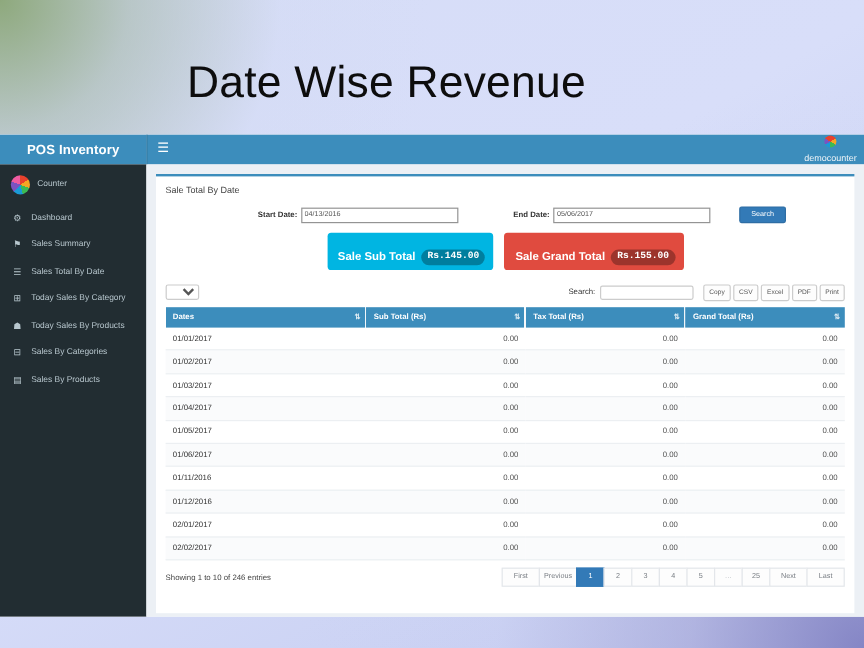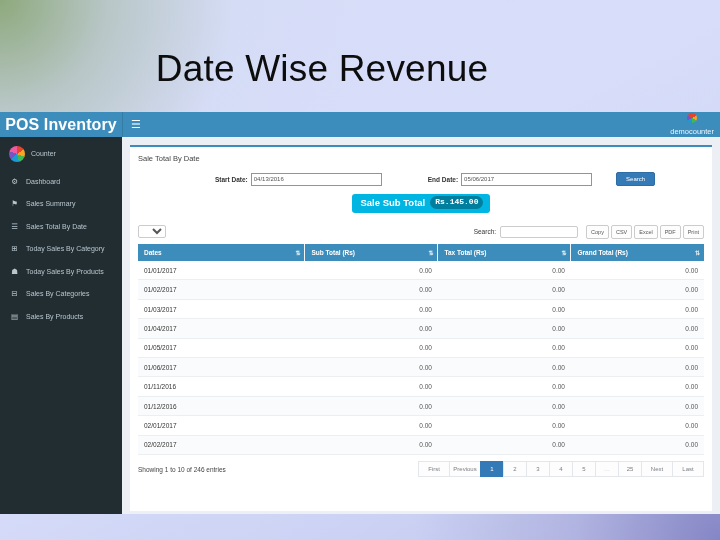--- a/index.html
+++ b/index.html
@@ -53,21 +53,21 @@
     position: absolute;
     left: 0; top: 0;
     width: 720px; height: 25px;
     display: flex;
     align-items: stretch;
   }
   .brand {
     width: 122px;
     background: #3c8dbc;
     color: #ffffff;
-    font-size: 16px;
+    font-size: 11px;
     font-weight: bold;
     display: flex;
     align-items: center;
     justify-content: center;
     letter-spacing: 0.1px;
   }
   .navrest {
     flex: 1;
     background: #3c8dbc;
     display: flex;
@@ -217,21 +217,21 @@
 
   
   .badges {
     display: flex;
     justify-content: center;
     gap: 9px;
     margin-bottom: 12px;
   }
   .badge-btn {
     border-radius: 3px;
-    padding: 2px 7px 4px 9px;
+    padding: 14px 7px 4px 9px;
     display: flex;
     align-items: center;
     gap: 5px;
     color: #ffffff;
     font-size: 9.5px;
     font-weight: bold;
     white-space: nowrap;
     cursor: pointer;
   }
   .badge-btn .pill {
@@ -438,20 +438,24 @@
             <span class="field-label">End Date:</span>
             <input class="date-input" type="text" value="05/06/2017" style="">
           </div>
           <button class="search-btn">Search</button>
         </div>
 
         <div class="badges">
           <div class="badge-btn bg-cyan">
             <span>Sale Sub Total</span>
             <span class="pill">Rs.145.00</span>
+          </div>
+          <div class="badge-btn bg-red">
+            <span>Sale Grand Total</span>
+            <span class="pill">Rs.155.00</span>
           </div>
         </div>
 
         <div class="tbl-toolbar">
           <select class="len-select">
             <option>10</option>
           </select>
           <div class="toolbar-right">
             <span class="search-label">Search:</span>
             <input class="search-input" type="text" value="" style="">

